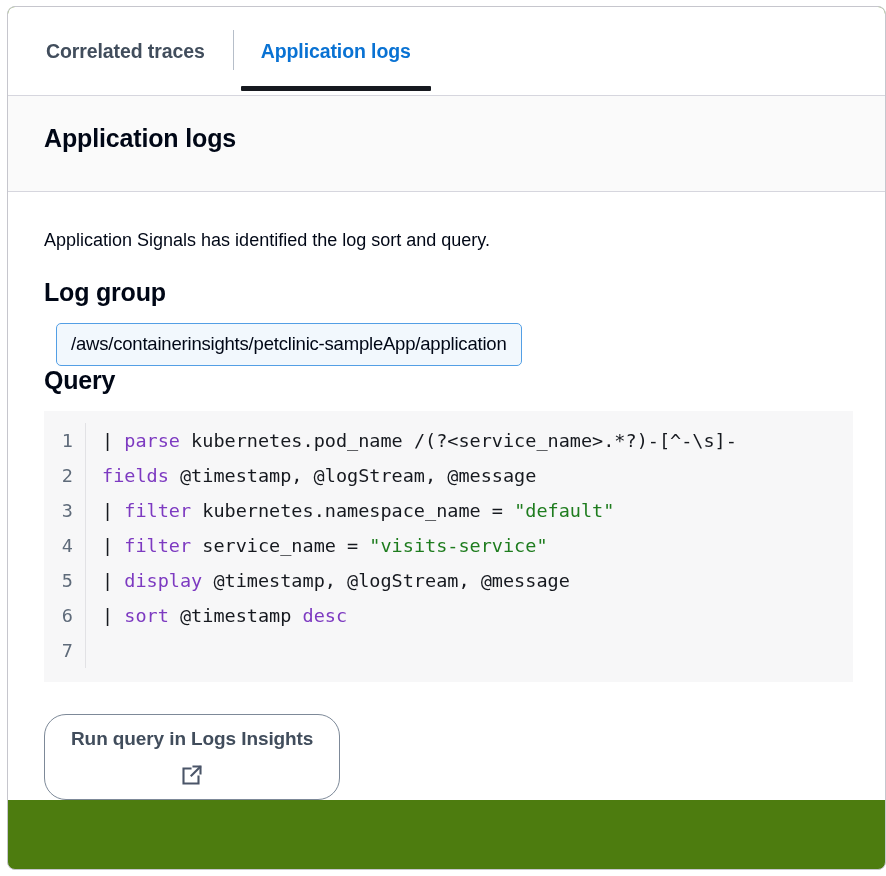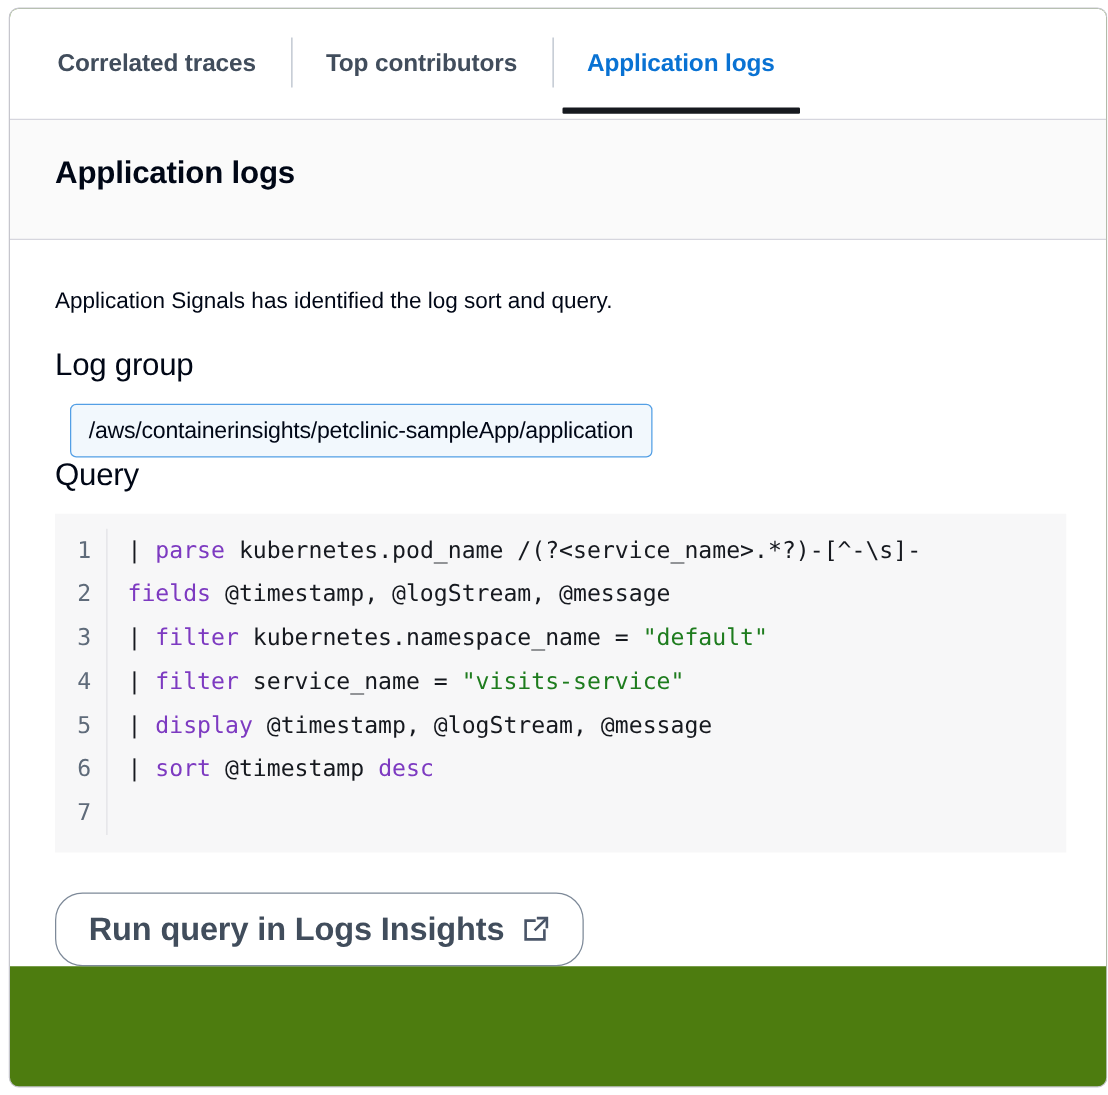--- a/index.html
+++ b/index.html
@@ -101,21 +101,21 @@
     padding: 36px 36px 0 28px;
   }
   .intro {
     font-size: 18px;
     color: #000716;
     margin: 0 0 26px 8px;
     line-height: 1.35;
   }
   .section-heading {
     font-size: 25px;
-    font-weight: 400;
+    font-weight: 700;
     color: #000716;
     margin: 0 0 16px 8px;
     letter-spacing: -0.2px;
     line-height: 1.15;
   }
 
   
   .chip {
     display: inline-block;
     margin-left: 20px;
@@ -170,41 +170,39 @@
   
   .btn-wrap { padding: 32px 0 0 8px; }
   .btn {
     display: inline-flex;
     align-items: center;
     gap: 14px;
     background: #ffffff;
     border: 1px solid #7d8998;
     border-radius: 22px;
     padding: 13px 26px;
-    font-size: 26px;
+    font-size: 19px;
     font-weight: 700;
     color: #414d5c;
     letter-spacing: -0.1px;
     cursor: pointer;
     font-family: "Liberation Sans", sans-serif;
+    flex-direction: column;
   }
   .btn svg { display: block; }
 </style>
 </head>
 <body>
 
 <div id="screen">
   <div class="panel">
 
     <div class="tabbar">
       <div class="tab">
         <span>Correlated traces</span>
-      </div>
-      <div class="tab">
-        <span>Top contributors</span>
       </div>
       <div class="tab active">
         <span>Application logs</span>
       </div>
     </div>
 
     <div class="header">
       <h1 class="header-title">Application logs</h1>
     </div>
 

